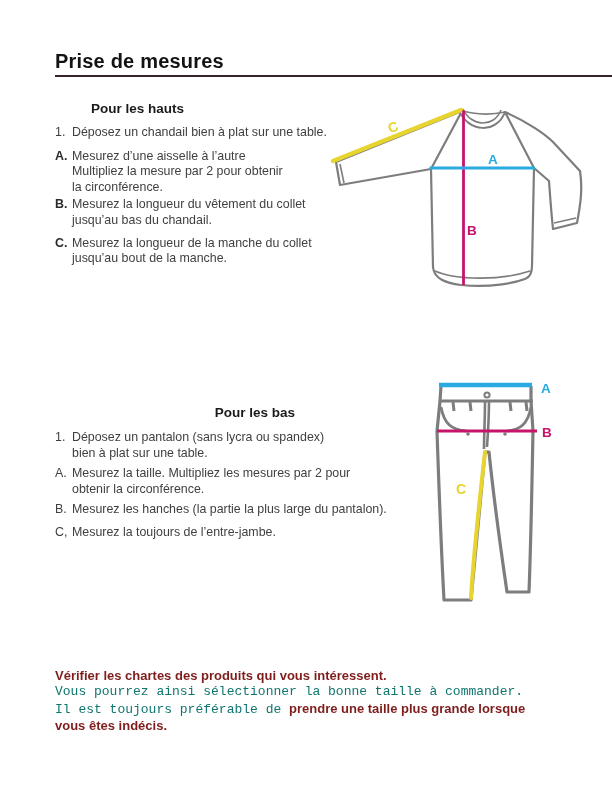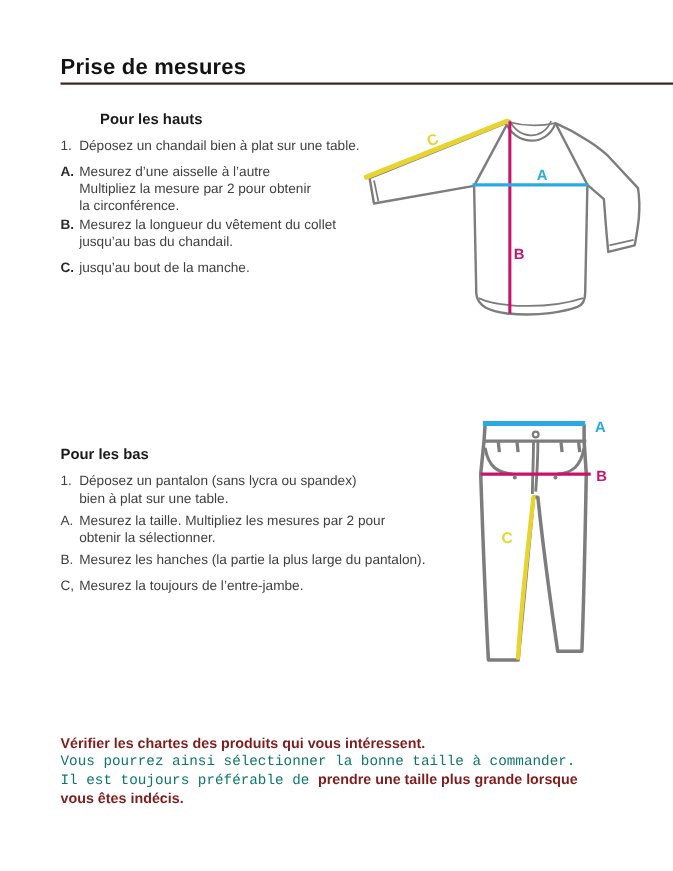--- a/index.html
+++ b/index.html
@@ -5,21 +5,21 @@
   html,body{margin:0;padding:0;background:#fff;}
   body{width:612px;height:792px;position:relative;font-family:"Liberation Sans","DejaVu Sans",sans-serif;}
   .page{position:absolute;left:0;top:0;width:612px;height:792px;background:#ffffff;overflow:hidden;padding-left:24px;}
   .title{position:absolute;left:55px;top:50px;font-size:20px;font-weight:bold;color:#131313;letter-spacing:.2px;}
   .rule{position:absolute;left:55px;top:75px;width:557px;height:2px;background:#3a2326;}
   .section{position:absolute;left:55px;}
   .sec-hauts{top:101px;width:305px;}
   .sec-bas{top:405px;width:400px;}
   .sec-heading{font-size:13.5px;font-weight:bold;color:#1a1a1a;line-height:16px;}
   .sec-hauts .sec-heading{margin-bottom:8px;margin-left:36px;}
-  .sec-bas .sec-heading{margin-bottom:9px;}
+  .sec-bas .sec-heading{margin-bottom:9px;text-align:center;}
   .item{display:flex;font-size:12.4px;line-height:15.6px;color:#3f3f3f;}
   .item .lbl{width:17px;flex:0 0 17px;}
   .lbl.bold{font-weight:bold;color:#2b2b2b;}
   .mb8{margin-bottom:8px;} .mb7{margin-bottom:7px;} .mb5{margin-bottom:5px;} .mb2{margin-bottom:2px;}
   .diagram{position:absolute;}
   .shirt-diagram{left:325px;top:95px;width:285px;height:215px;}
   .pants-diagram{left:428px;top:374px;width:137px;height:234px;}
   svg text{font-family:"Liberation Sans","DejaVu Sans",sans-serif;font-weight:bold;}
   .footer{position:absolute;left:55px;top:668px;width:478px;font-size:13px;line-height:16.3px;}
   .f-bold{font-weight:bold;color:#7f1d1d;}
@@ -52,20 +52,21 @@
     <div class="item mb7">
       <span class="lbl bold">B.</span>
       <div>
         <div>Mesurez la longueur du vêtement du collet</div>
         <div>jusqu’au bas du chandail.</div>
       </div>
     </div>
     <div class="item">
       <span class="lbl bold">C.</span>
       <div>
+        <div>Mesurez la longueur de la manche du collet</div>
         <div>jusqu’au bout de la manche.</div>
       </div>
     </div>
   </div>
 
   <svg class="diagram shirt-diagram" viewBox="325 95 285 215" xmlns="http://www.w3.org/2000/svg">
 
     <path d="M462,111 L336,162 L340,185 L431,169 Z" fill="#ffffff" stroke-width="2.2" stroke-linejoin="round" stroke="#7d7d7d"></path>
     <path d="M340,164 L344,183" fill="none" stroke-width="1.6" stroke="#7d7d7d"></path>
 
@@ -94,21 +95,21 @@
       <span class="lbl">1.</span>
       <div>
         <div>Déposez un pantalon (sans lycra ou spandex)</div>
         <div>bien à plat sur une table.</div>
       </div>
     </div>
     <div class="item mb5">
       <span class="lbl">A.</span>
       <div>
         <div>Mesurez la taille. Multipliez les mesures par 2 pour</div>
-        <div>obtenir la sélectionner.</div>
+        <div>obtenir la circonférence.</div>
       </div>
     </div>
     <div class="item mb7">
       <span class="lbl">B.</span>
       <div>
         <div>Mesurez les hanches (la partie la plus large du pantalon).</div>
       </div>
     </div>
     <div class="item">
       <span class="lbl">C,</span>

